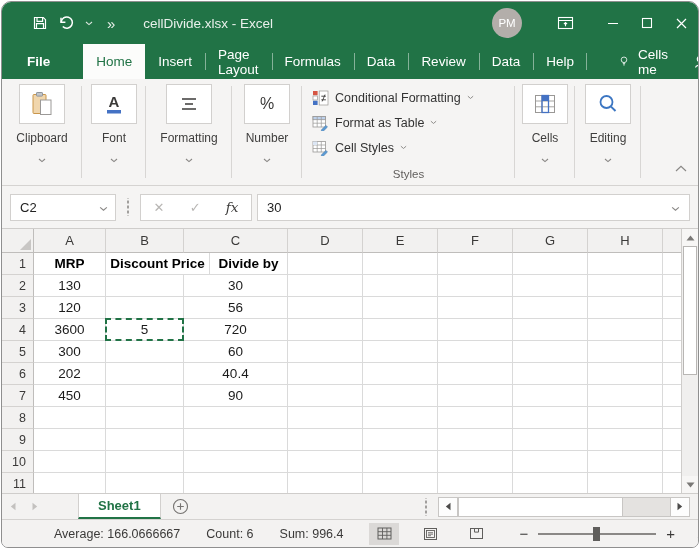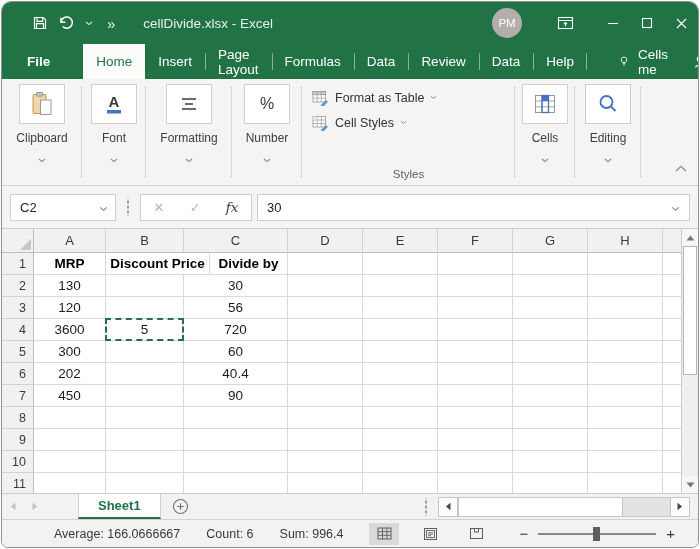--- a/index.html
+++ b/index.html
@@ -248,20 +248,33 @@
       </span>
       <span class="rgroup-label">Number</span>
       <span class="rgroup-chev"><svg width="8" height="5" viewBox="0 0 8 5">
             <path d="M1 1l3 2.6L7 1" fill="none" stroke="#8a8886" stroke-width="1.1"></path>
           </svg></span>
     </div>
     <div class="rgroup g-styles">
       <div class="styles-body">
         <div class="style-item">
           <svg width="17" height="16" viewBox="0 0 17 16">
+              <rect x="1" y="1" width="4.6" height="4.2" fill="#d65543"></rect>
+              <rect x="1" y="6" width="4.6" height="4" fill="#fff" stroke="#9a9896" stroke-width=".7"></rect>
+              <rect x="1" y="10.8" width="4.6" height="4.2" fill="#4472c4"></rect>
+              <rect x="7.2" y="1" width="8.8" height="14" fill="#fff" stroke="#9a9896" stroke-width=".7"></rect>
+              <path d="M9.3 6.2h4.6M9.3 9.8h4.6M13 4.6l-2.8 6.8" stroke="#3b3a39" stroke-width=".9" fill="none"></path>
+            </svg>
+          <span>Conditional Formatting</span>
+          <svg width="7" height="5" viewBox="0 0 8 5">
+              <path d="M1 1l3 2.6L7 1" fill="none" stroke="#8a8886" stroke-width="1.1"></path>
+            </svg>
+        </div>
+        <div class="style-item">
+          <svg width="17" height="16" viewBox="0 0 17 16">
               <rect x="1" y="1.5" width="12.5" height="10.5" fill="#fff" stroke="#9a9896" stroke-width=".8"></rect>
               <rect x="1" y="1.5" width="12.5" height="3.2" fill="#bdd0ea" stroke="#9a9896" stroke-width=".8"></rect>
               <path d="M1 8.2h12.5M5.2 1.5V12M9.3 1.5V12" stroke="#9a9896" stroke-width=".7"></path>
               <path d="M9.5 14.8l4.4-4.4 1.6 1.6-4.4 4.4-2 .4z" fill="#5b9bd5" stroke="#44709e" stroke-width=".5"></path>
             </svg>
           <span>Format as Table</span>
           <svg width="7" height="5" viewBox="0 0 8 5">
               <path d="M1 1l3 2.6L7 1" fill="none" stroke="#8a8886" stroke-width="1.1"></path>
             </svg>
         </div>

